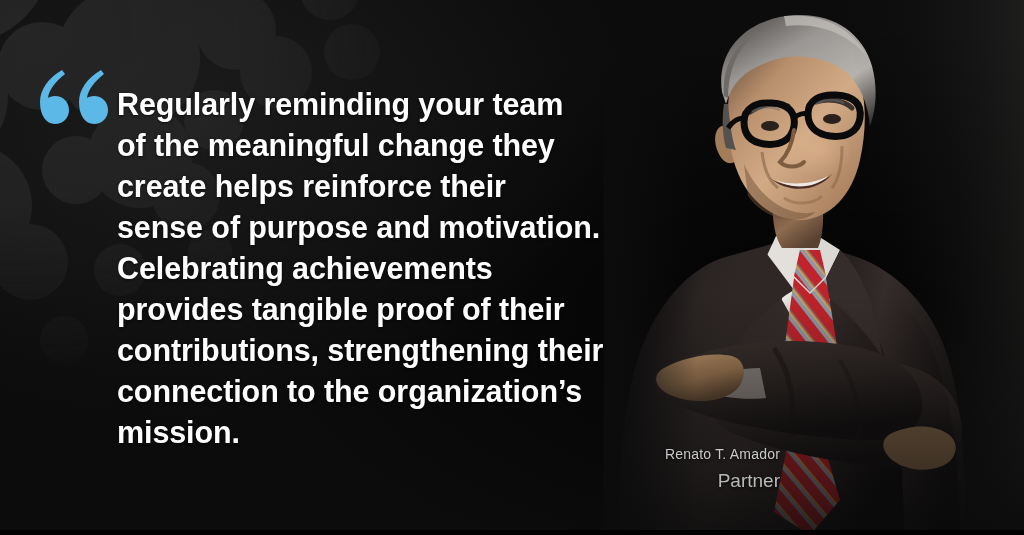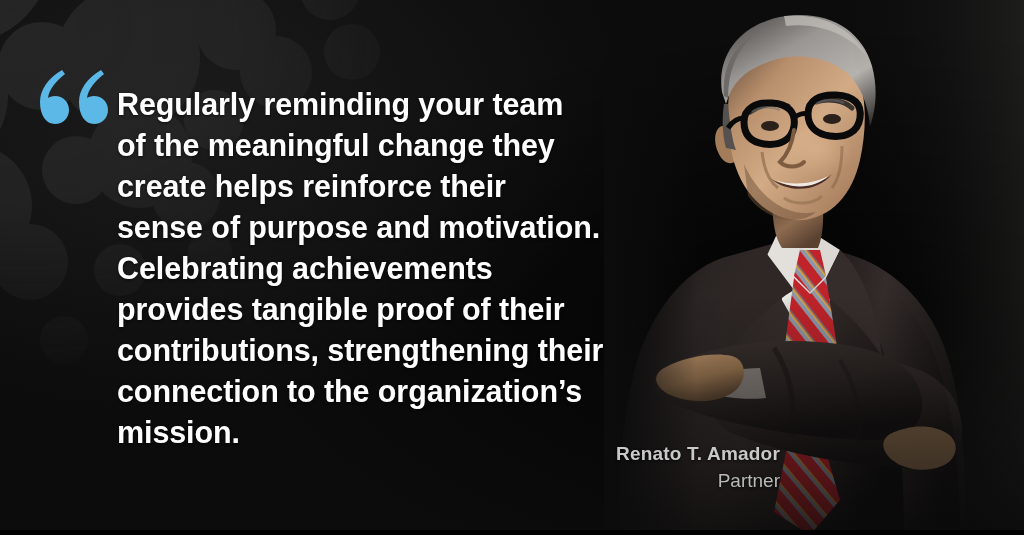--- a/index.html
+++ b/index.html
@@ -93,22 +93,22 @@
   
   .attribution {
     position: absolute;
     right: 244px;
     top: 442px;
     text-align: right;
   }
   .attr-name {
     display: block;
     color: #c9c9c9;
-    font-size: 19px;
-    font-weight: 700;
+    font-size: 14px;
+    font-weight: 400;
     letter-spacing: 0.2px;
     line-height: 24px;
     text-shadow: 0 1px 3px rgba(0,0,0,0.8);
     margin-left: 36px;
   }
   .attr-role {
     display: block;
     color: #b9b9b9;
     font-size: 19px;
     font-weight: 400;

